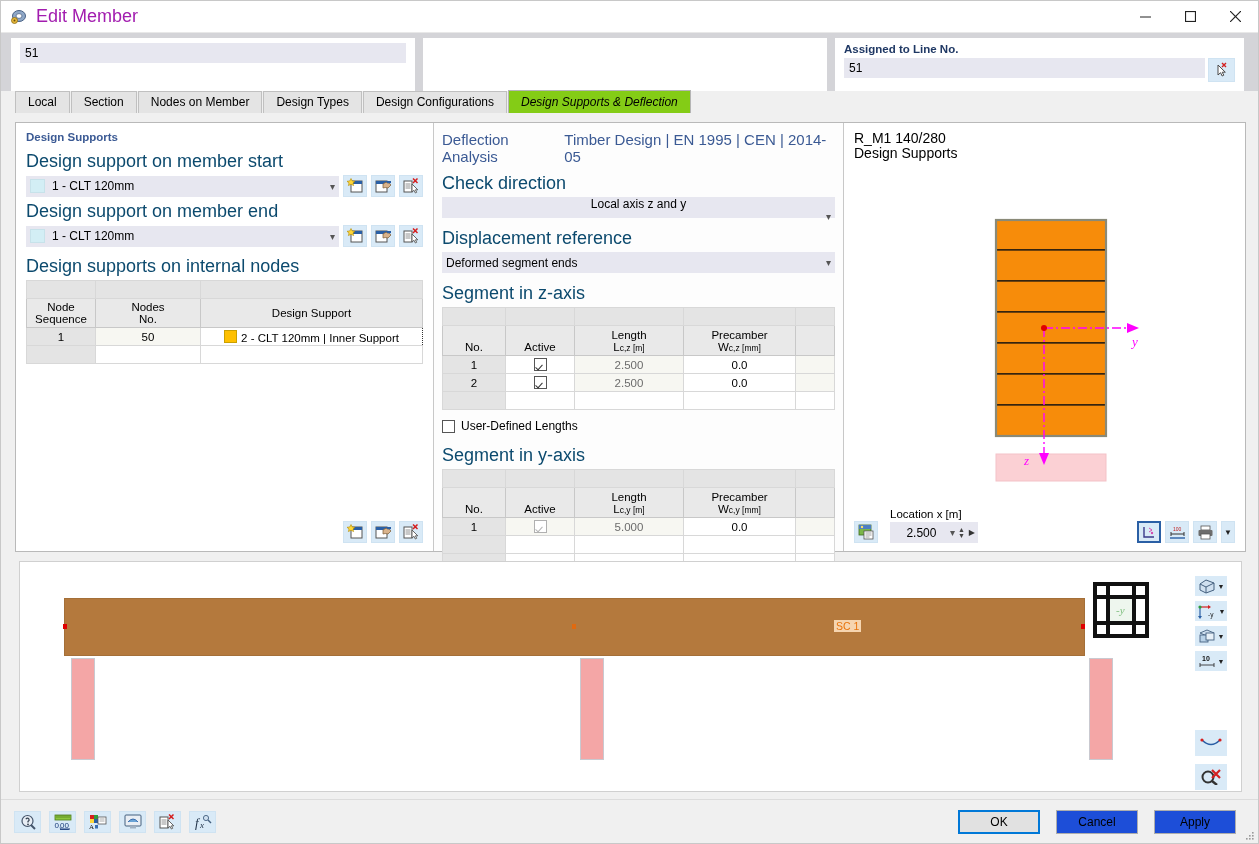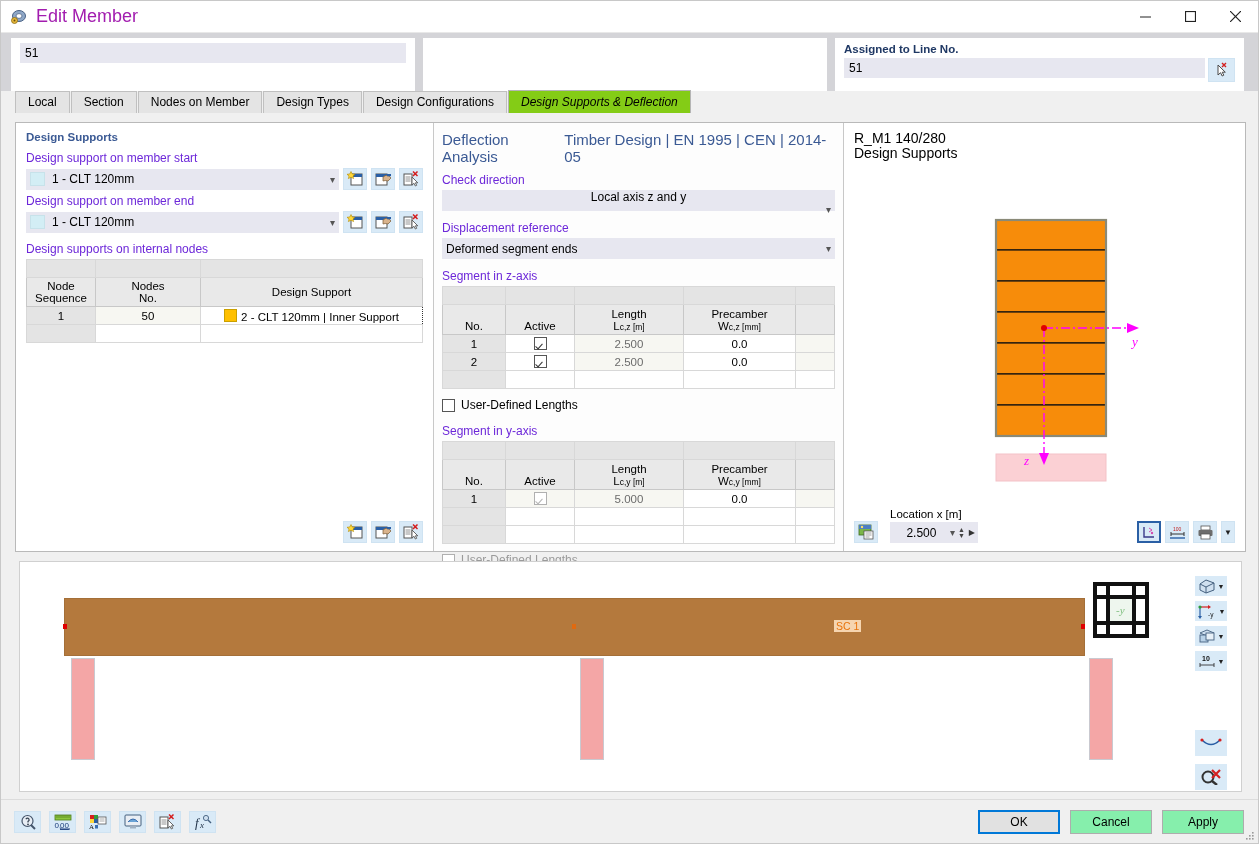--- a/index.html
+++ b/index.html
@@ -45,21 +45,21 @@
         border:1px solid #b9b9b9;box-sizing:border-box;display:flex;}
   .pane{height:100%;box-sizing:border-box;position:relative;}
   .pane1{width:418px;border-right:1px solid #c8c8c8;padding:8px 10px;}
   .pane2{width:410px;border-right:1px solid #c8c8c8;padding:8px 8px;background:#fdfdfd;}
   .pane3{flex:1;padding:8px 10px;}
 
   .pane-title{font-size:11.5px;font-weight:bold;color:#3b5a94;margin-bottom:8px;}
   .pane-title-row{display:flex;justify-content:space-between;align-items:baseline;margin-bottom:8px;}
   .pane-sub{font-size:15px;font-weight:normal;color:#3b5a94;}
 
-  .lbl{font-size:12px;color:#6d28d9;margin:3px 0 3px 0;}
+  .lbl{font-size:18px;color:#0c4a6e;margin:3px 0 3px 0;}
   .ddrow{display:flex;align-items:center;gap:4px;margin-bottom:4px;}
   .dd{flex:1;height:21px;background:#e7e7f0;display:flex;align-items:center;
       box-sizing:border-box;padding:0 4px;position:relative;font-size:12px;}
   .swatch{width:13px;height:12px;background:#d3eef5;border:1px solid #c7e2ea;margin-right:7px;}
   .chev{margin-left:auto;color:#555;font-size:10px;}
   .iconbtn{width:24px;height:22px;background:#d9eaf7;border:1px solid #cfe3f2;
            box-sizing:border-box;display:flex;align-items:center;justify-content:center;}
 
   
   table.grid{border-collapse:collapse;width:100%;font-size:11.5px;}
@@ -113,22 +113,22 @@
   .vtools{position:absolute;right:14px;top:14px;display:flex;flex-direction:column;gap:5px;}
   .vtool{width:32px;height:20px;background:#d9eaf7;display:flex;align-items:center;
          justify-content:center;gap:2px;}
   .vtool2{width:32px;height:26px;background:#d9eaf7;display:flex;align-items:center;justify-content:center;}
 
   
   .statusbar{position:absolute;left:0;bottom:0;width:100%;height:44px;background:#f0f0f0;
              border-top:1px solid #dcdcdc;box-sizing:border-box;display:flex;align-items:center;}
   .sbtn{width:27px;height:22px;background:#d9eaf7;border:1px solid #cfe3f2;box-sizing:border-box;
         display:flex;align-items:center;justify-content:center;margin-right:8px;}
-  .okrow{margin-left:auto;display:flex;gap:10px;padding-right:14px;}
-  .btn{width:82px;height:24px;background:#86efac;border:1px solid #adadad;font-size:12px;
+  .okrow{margin-left:auto;display:flex;gap:16px;padding-right:22px;}
+  .btn{width:82px;height:24px;background:#1d4ed8;border:1px solid #adadad;font-size:12px;
        display:flex;align-items:center;justify-content:center;box-sizing:border-box;color:#000;}
   .btn.primary{border:2px solid #0078d7;background:#e1e1e1;}
   .grip{position:absolute;right:3px;bottom:2px;width:10px;height:10px;}
 </style>
 </head>
 <body>
 
 <div class="win">
 
   <div class="titlebar">

